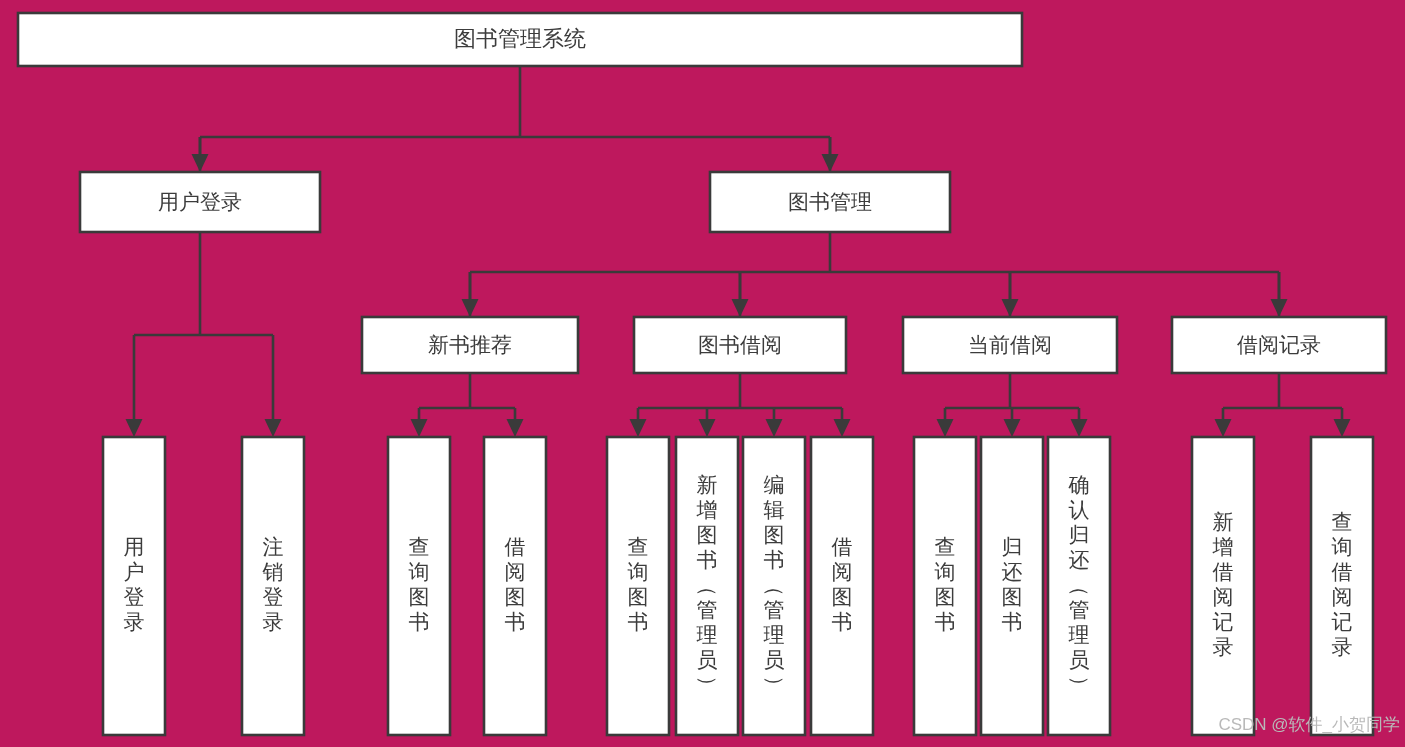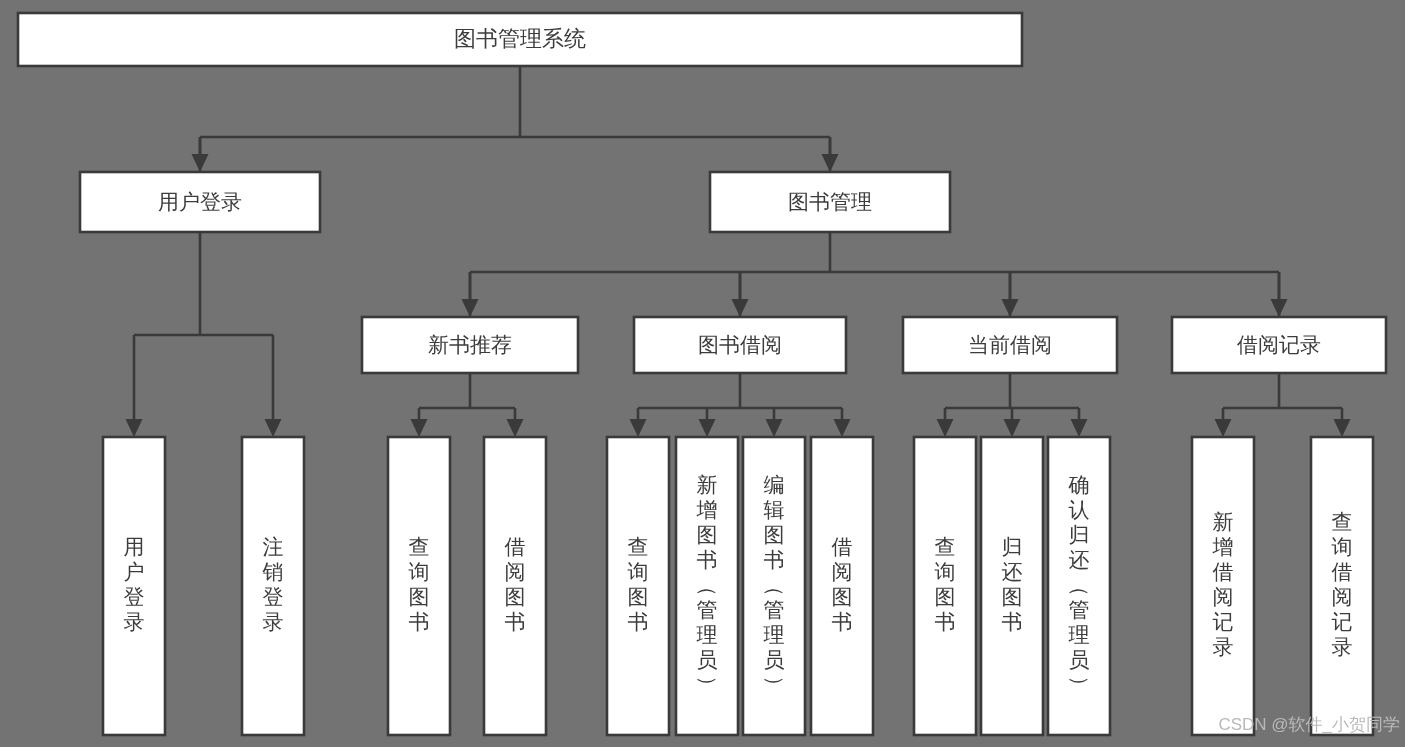--- a/index.html
+++ b/index.html
@@ -7,21 +7,21 @@
     padding: 0;
     background: #ffffff;
   }
   body {
     font-family: "Liberation Sans", "DejaVu Sans", sans-serif;
   }
   #diagram-root {
     position: relative;
     width: 1405px;
     height: 747px;
-    background: #737373;
+    background: #be185d;
     overflow: hidden;
   }
   svg.diagram-canvas {
     position: absolute;
     left: 0;
     top: 0;
     width: 1405px;
     height: 747px;
     display: block;
   }

